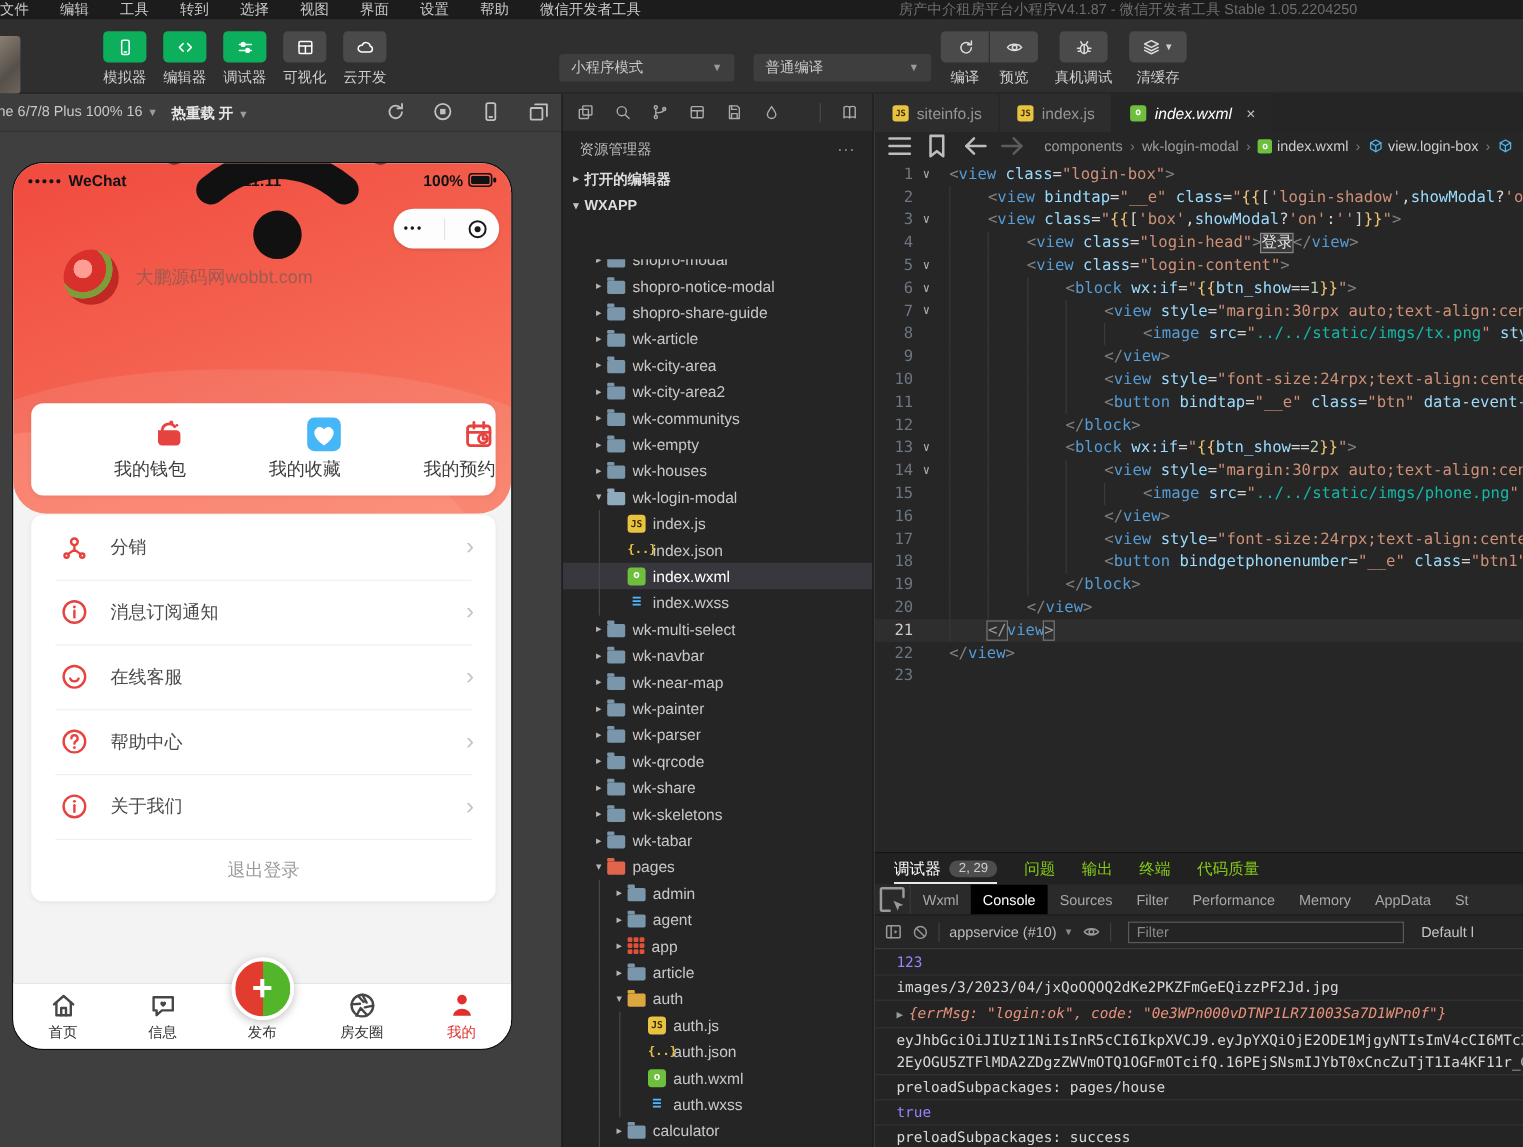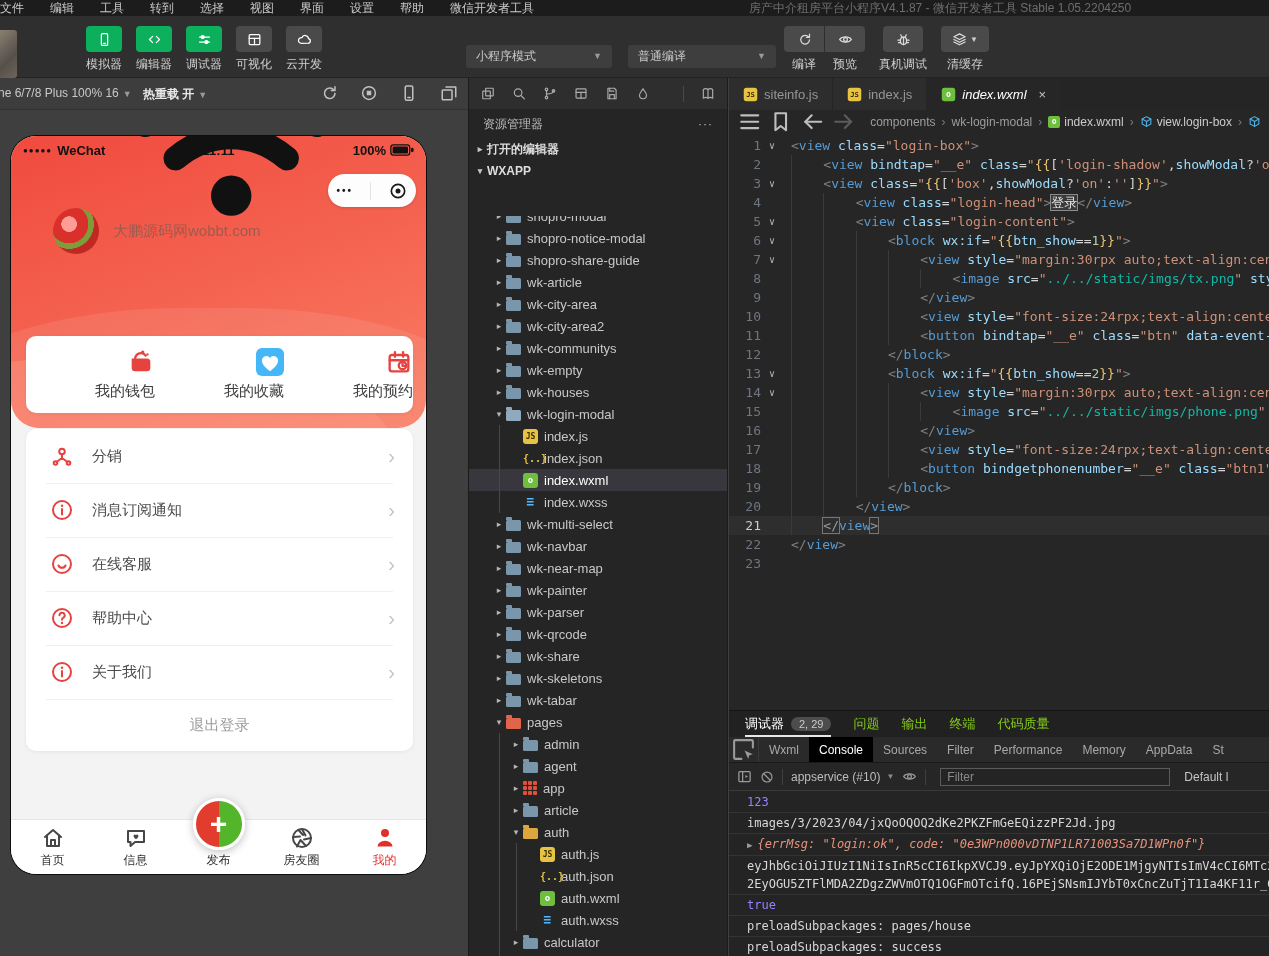--- a/index.html
+++ b/index.html
@@ -1001,17 +1001,17 @@
     <span id="levels-label">Default l</span>
   </div>
   <div id="console">
       <div class="con-row"><span class="con-num">123</span></div>
       <div class="con-row"><span>images/3/2023/04/jxQoOQOQ2dKe2PKZFmGeEQizzPF2Jd.jpg</span></div>
       <div class="con-row"><span class="tri">▶</span><span class="con-obj">{errMsg: "login:ok", code: "0e3WPn000vDTNP1LR71003Sa7D1WPn0f"}</span></div>
       <div class="con-row multi">
         <div class="con-line">eyJhbGciOiJIUzI1NiIsInR5cCI6IkpXVCJ9.eyJpYXQiOjE2ODE1MjgyNTIsImV4cCI6MTc2NzkyODI</div>
         <div class="con-line">2EyOGU5ZTFlMDA2ZDgzZWVmOTQ1OGFmOTcifQ.16PEjSNsmIJYbT0xCncZuTjT1Ia4KF11r_G4w1K0ew</div>
       </div>
+      <div class="con-row"><span>preloadSubpackages: pages/house</span></div>
       <div class="con-row"><span class="con-num">true</span></div>
-      <div class="con-row"><span>preloadSubpackages: pages/house</span></div>
       <div class="con-row"><span>preloadSubpackages: success</span></div>
     </div>
 </div>
 
 </body></html>

